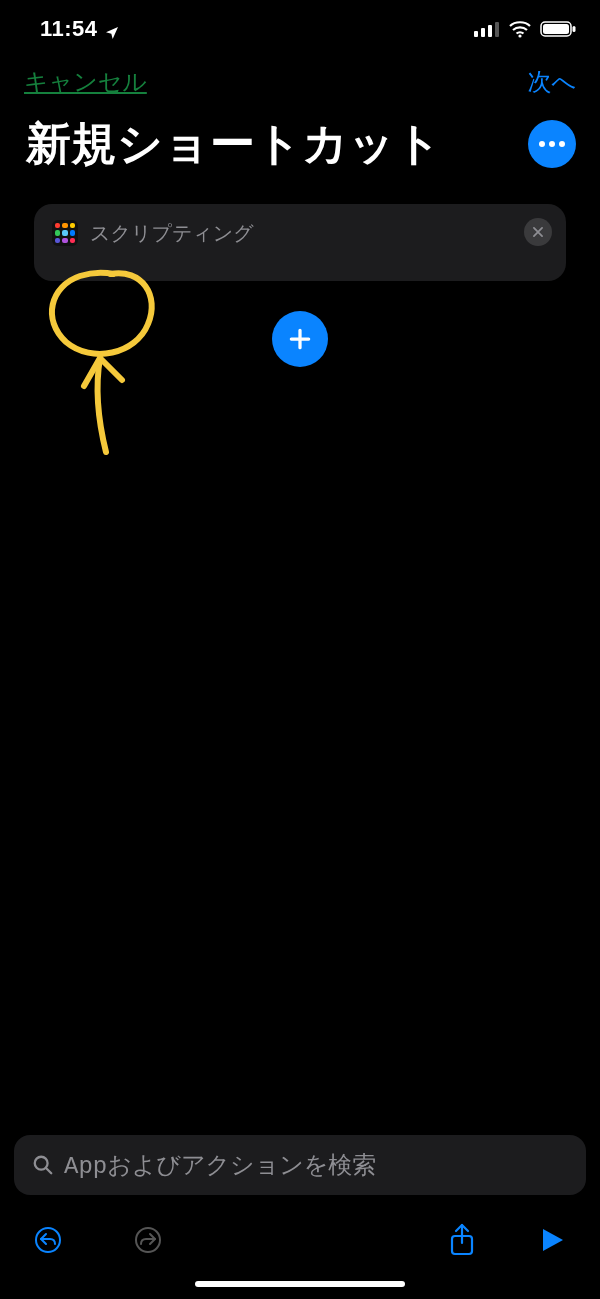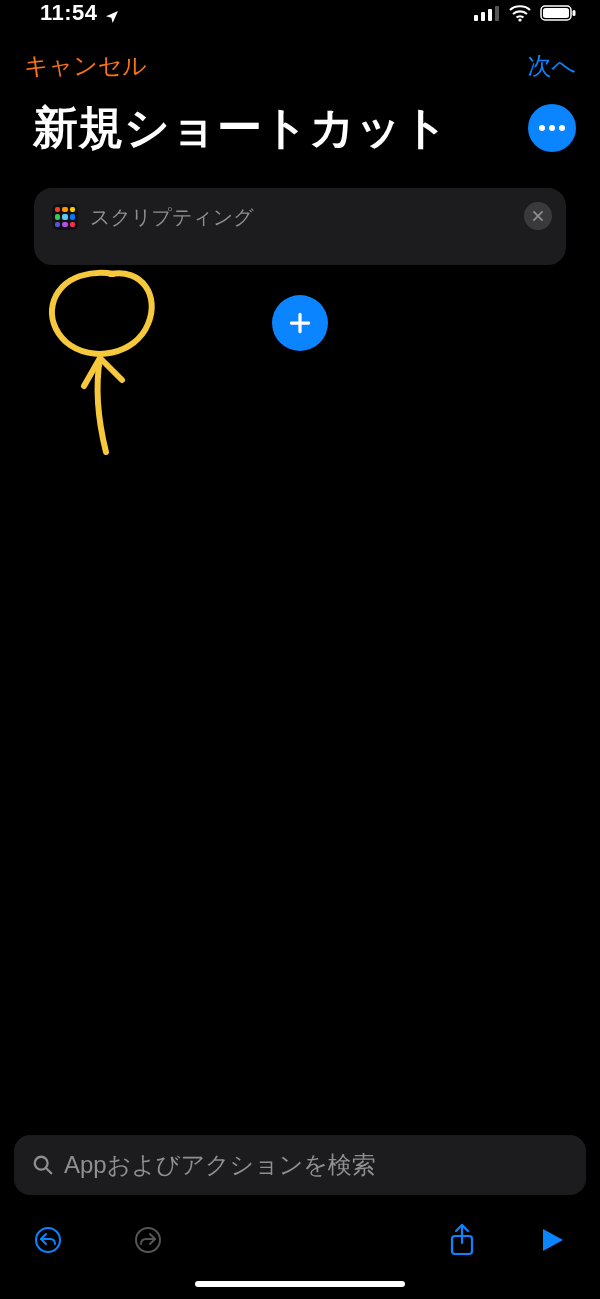--- a/index.html
+++ b/index.html
@@ -1,31 +1,31 @@
 <!DOCTYPE html>
 <html><head>
 <meta charset="utf-8">
 <style>
   * { box-sizing: border-box; margin: 0; padding: 0; }
   html, body { width: 600px; height: 1299px; background: #000; color: #fff; font-family: -apple-system, "Helvetica Neue", Arial, sans-serif; overflow: hidden; position: relative; }
 
   
-  .status-bar { display: flex; justify-content: space-between; align-items: center; padding: 0 24px 6px 40px; font-size: 22px; font-weight: 600; letter-spacing: 0.5px; }
+  .status-bar { display: flex; justify-content: space-between; align-items: center; padding: 16px 24px 6px 40px; font-size: 22px; font-weight: 600; letter-spacing: 0.5px; }
   .status-left { display: flex; align-items: center; gap: 6px; }
   .status-right { display: flex; align-items: center; gap: 8px; }
   .location-icon { width: 16px; height: 16px; }
   .signal-icon svg, .wifi-icon svg, .battery-icon svg { display: block; }
 
   
   .nav-bar { display: flex; justify-content: space-between; align-items: center; padding: 18px 24px 4px 24px; font-size: 24px; }
-  .nav-cancel { color: #f97316; font-weight: 400; }
+  .nav-cancel { color: #15803d; font-weight: 400; text-decoration: underline; }
   .nav-next { color: #0a84ff; font-weight: 400; }
 
   
-  .title-row { display: flex; justify-content: space-between; align-items: center; padding: 12px 24px 24px 33px; }
+  .title-row { display: flex; justify-content: space-between; align-items: center; padding: 12px 24px 24px 26px; }
   .page-title { font-size: 45px; font-weight: 700; letter-spacing: 0.5px; }
   .more-btn { width: 48px; height: 48px; border-radius: 50%; background: #0a84ff; display: flex; align-items: center; justify-content: center; }
   .more-dots { display: flex; gap: 4px; }
   .more-dots span { width: 6px; height: 6px; background: #fff; border-radius: 50%; }
 
   
   .action-card { margin: 6px 34px 0 34px; background: #1c1c1e; border-radius: 18px; padding: 16px 18px 20px 18px; position: relative; }
   .card-header { display: flex; align-items: flex-start; gap: 12px; margin-bottom: 14px; }
   .app-grid-icon { width: 26px; height: 26px; border-radius: 6px; background: #111; display: grid; grid-template-columns: repeat(3,1fr); grid-template-rows: repeat(3,1fr); gap: 2px; padding: 3px; }
   .app-grid-icon div { border-radius: 2px; }
@@ -36,21 +36,21 @@
   .card-token { color: #3273b8; }
   .card-text { color: #fff; }
 
   
   .add-row { display: flex; justify-content: center; margin-top: 30px; }
   .add-btn { width: 56px; height: 56px; border-radius: 50%; background: #0a84ff; display: flex; align-items: center; justify-content: center; }
   .add-btn svg { width: 26px; height: 26px; }
 
   
   .bottom { position: absolute; left: 0; right: 0; bottom: 0; }
-  .search-wrap { padding: 0 14px 6px 14px; }
+  .search-wrap { padding: 0 14px 6px 14px; font-family: Liberation Mono, monospace; }
   .search-field { background: #1c1c1e; border-radius: 16px; height: 60px; display: flex; align-items: center; padding: 0 18px; gap: 10px; }
   .search-icon svg { width: 22px; height: 22px; display:block; }
   .search-text { color: #8e8e93; font-size: 24px; }
   .toolbar { display: flex; align-items: center; justify-content: space-between; padding: 12px 28px 4px 28px; height: 70px; }
   .toolbar .group-left { display:flex; gap:60px; }
   .tb-btn { width: 40px; height: 40px; display:flex; align-items:center; justify-content:center; }
   .home-indicator { width: 210px; height: 6px; background: #fff; border-radius: 4px; margin: 10px auto 12px auto; }
 
   
   .annotation { position: absolute; left: 34px; top: 262px; pointer-events: none; }

